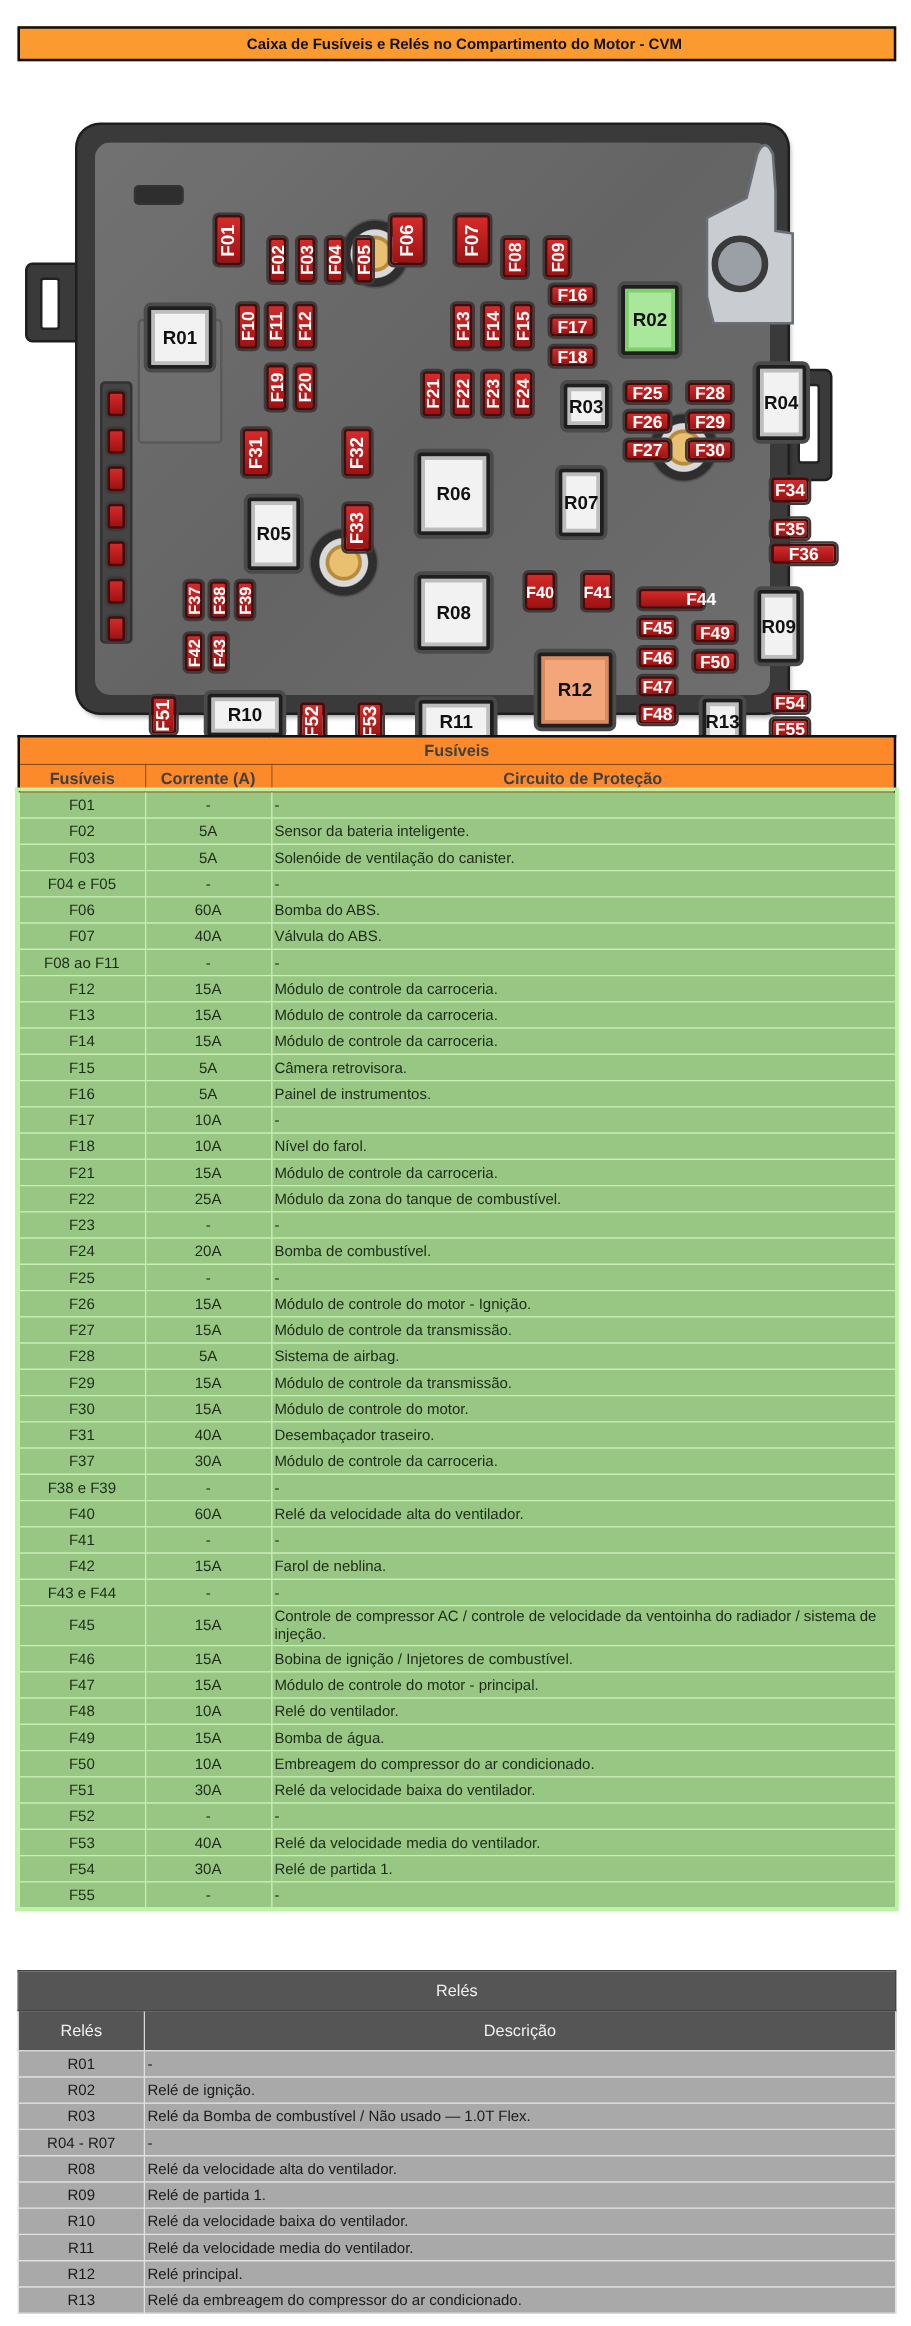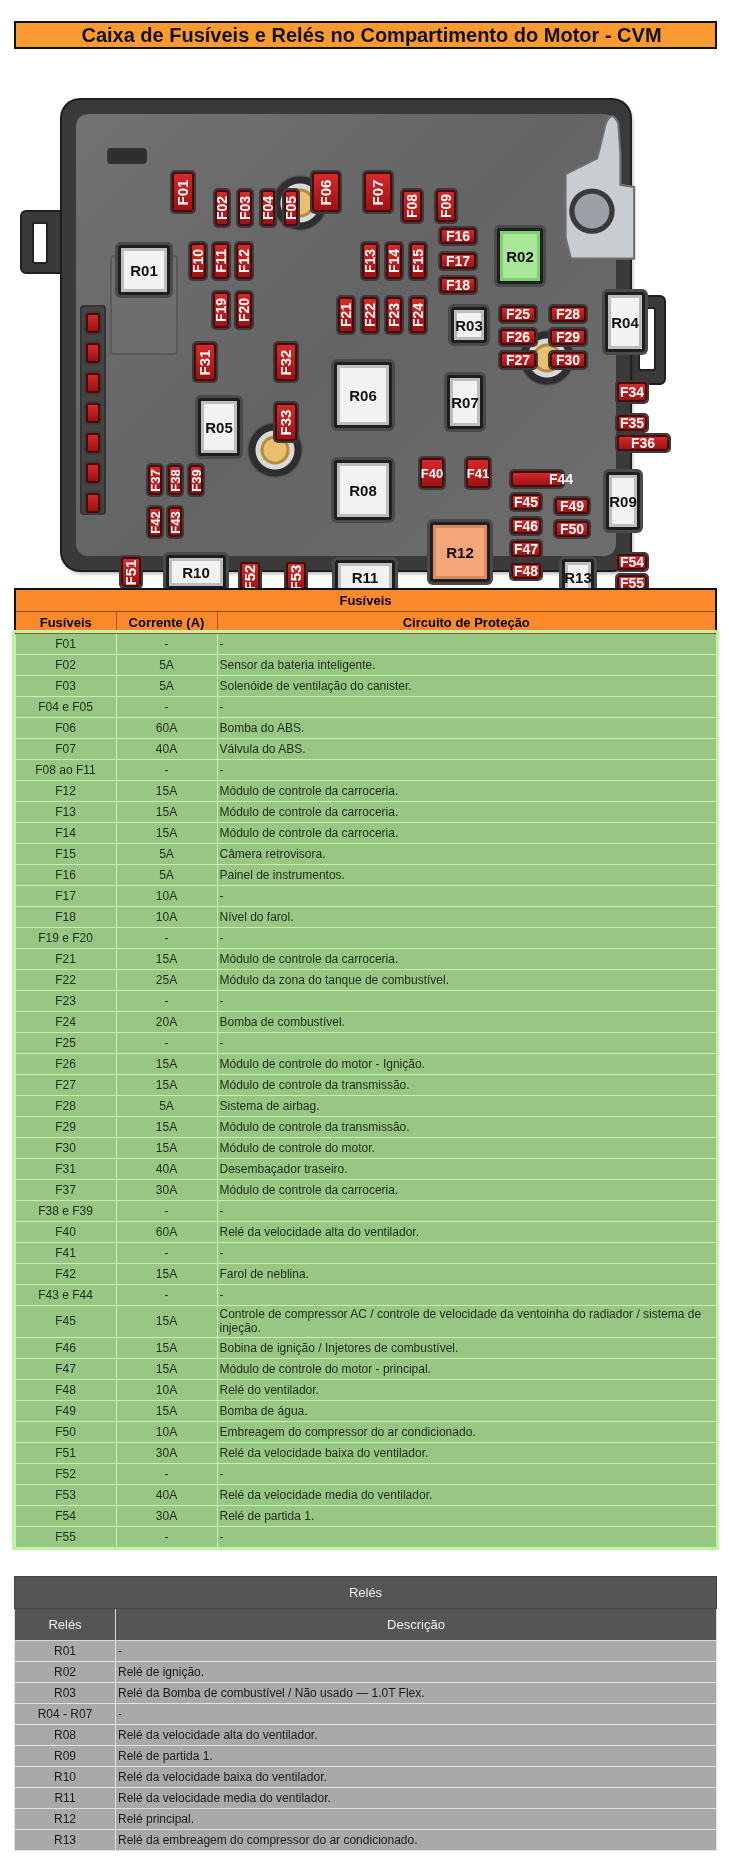--- a/index.html
+++ b/index.html
@@ -3,21 +3,21 @@
 <meta charset="utf-8">
 <style>
   * { box-sizing: border-box; }
   html, body { margin: 0; padding: 0; background: #ffffff; }
   body { width: 729px; height: 1861px; position: relative; font-family: "Liberation Sans", sans-serif; overflow: hidden; }
 
   .title-bar {
     position: absolute; left: 14px; top: 21px; width: 703px; height: 28px;
     background: #fb9b2f; border: 2px solid #111; border-width: 2px 2px 2px 2px;
     display: flex; align-items: center; justify-content: center;
-    font-weight: bold; font-size: 20px; color: #111; padding-left: 12px;
+    font-weight: bold; font-size: 12px; color: #111; padding-left: 12px;
   }
 
   
   .diagram { position: absolute; left: 0; top: 60px; width: 729px; height: 520px; }
   .box-outer {
     position: absolute; left: 62px; top: 40px; width: 568px; height: 470px;
     background: #3a3a3a; border-radius: 18px;
     box-shadow: 0 0 0 2px #1e1e1e, 2px 3px 4px rgba(0,0,0,.4);
   }
   .box-inner {
@@ -57,21 +57,21 @@
   .slot-dark { position: absolute; background: #555; border: 2px solid #333; border-radius: 4px; }
 
   
   table { border-collapse: collapse; position: absolute; left: 14px; width: 703px; table-layout: fixed; }
   .fuse-table { top: 588px; }
   .t-title {
     height: 26px; font-weight: bold; font-size: 16px; text-align: center; color: #111;
   }
   .fuse-table .t-title { background: #fd8a2a; border: 2px solid #111; border-bottom: 1px solid #8a4a10; }
   .fuse-table th {
-    background: #fd8a2a; color: #000000; font-size: 13px; font-weight: bold; height: 22px;
+    background: #fd8a2a; color: #404040; font-size: 13px; font-weight: bold; height: 22px;
     border: 1px solid #9a5a20; border-top: none;
   }
   .fuse-table th:first-child { border-left: 2px solid #111; }
   .fuse-table th:last-child { border-right: 2px solid #111; }
   .fuse-table td {
     background: #98c784; color: #1d2a18; font-size: 12px; height: 21px;
     border: 1px solid #c8f0b4; padding: 0 2px;
   }
   .fuse-table tbody { outline: 3px solid #bdf3a5; }
   td.c { text-align: center; }
@@ -418,25 +418,20 @@
         <td class="c">F17</td>
         <td class="c">10A</td>
         <td class="l">-</td>
       </tr>
       <tr>
         <td class="c">F18</td>
         <td class="c">10A</td>
         <td class="l">Nível do farol.</td>
       </tr>
       <tr>
-        <td class="c">F19 e F20</td>
-        <td class="c">-</td>
-        <td class="l">-</td>
-      </tr>
-      <tr>
         <td class="c">F21</td>
         <td class="c">15A</td>
         <td class="l">Módulo de controle da carroceria.</td>
       </tr>
       <tr>
         <td class="c">F22</td>
         <td class="c">25A</td>
         <td class="l">Módulo da zona do tanque de combustível.</td>
       </tr>
       <tr>

